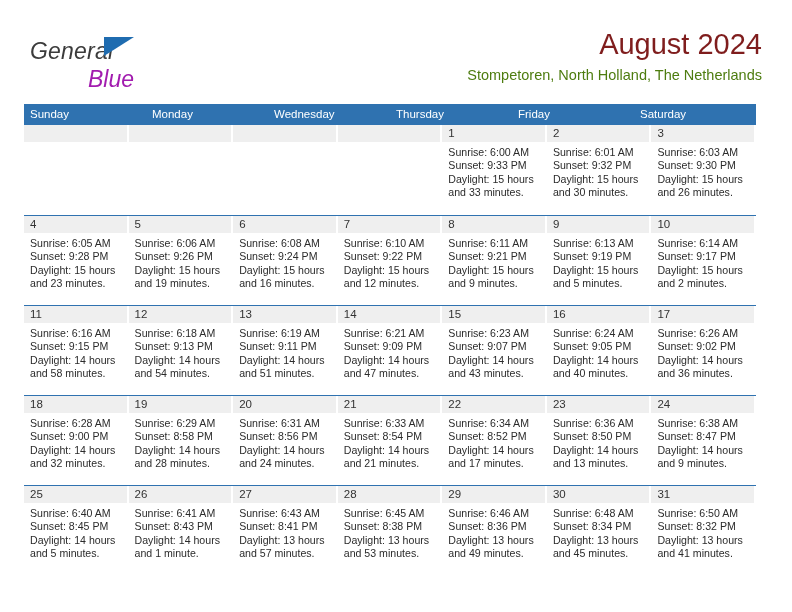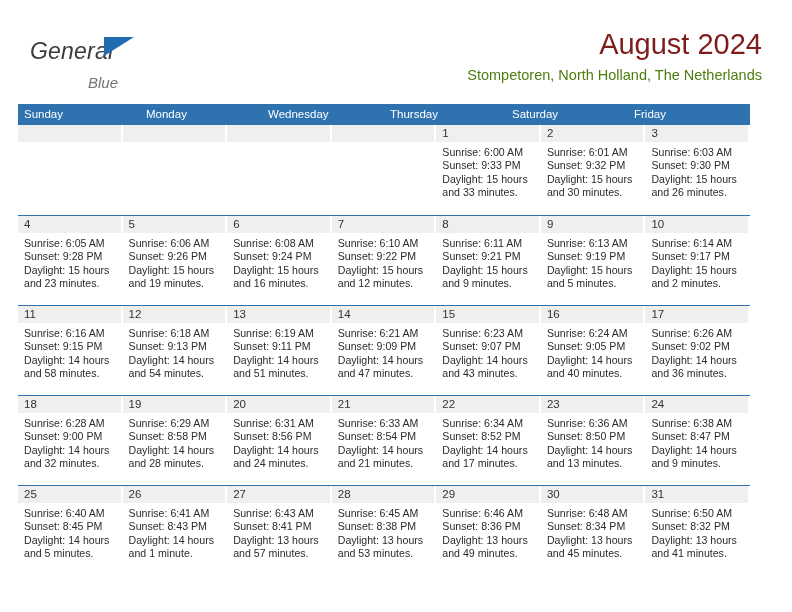--- a/index.html
+++ b/index.html
@@ -40,24 +40,24 @@
   }
   .logo-tri {
     position: absolute;
     left: 74px; top: -3px;
     width: 0; height: 0;
     border-left: 30px solid #1f6cb0;
     border-bottom: 19px solid transparent;
   }
   .logo-blue {
     display: block;
-    margin-top: 12px;
+    margin-top: 5px;
     margin-left: 58px;
-    font-size: 15px;
-    color: #737373;
+    font-size: 23px;
+    color: #a21caf;
     line-height: 1;
   }
   .title-block {
     position: absolute;
     right: 0; top: 0;
     text-align: right;
   }
   .month-title {
     font-size: 29px;
     font-weight: 400;
@@ -70,21 +70,21 @@
     font-size: 14.5px;
     font-weight: 400;
     color: #4d7c0f;
     line-height: 1.2;
     white-space: nowrap;
   }
 
   
   .calendar {
     position: absolute;
-    left: 18px; top: 104px;
+    left: 24px; top: 104px;
     width: 732px;
   }
   .dow-row {
     display: flex;
     background: #2f72b0;
     height: 21px;
   }
   .dow {
     flex: 1 1 0;
     color: #ffffff;
@@ -147,22 +147,22 @@
     </div>
 
   </div>
 
   <div class="calendar">
     <div class="dow-row" id="dow-row">
         <div class="dow">Sunday</div>
         <div class="dow">Monday</div>
         <div class="dow">Wednesday</div>
         <div class="dow">Thursday</div>
+        <div class="dow">Friday</div>
         <div class="dow">Saturday</div>
-        <div class="dow">Friday</div>
       </div>
     <div id="weeks-container">
         <div class="week first">
           <div class="cell empty">
             <div class="daynum-band">
               <div class="daynum"></div>
             </div>
             <div class="cell-body"></div>
           </div>
           <div class="cell empty">

